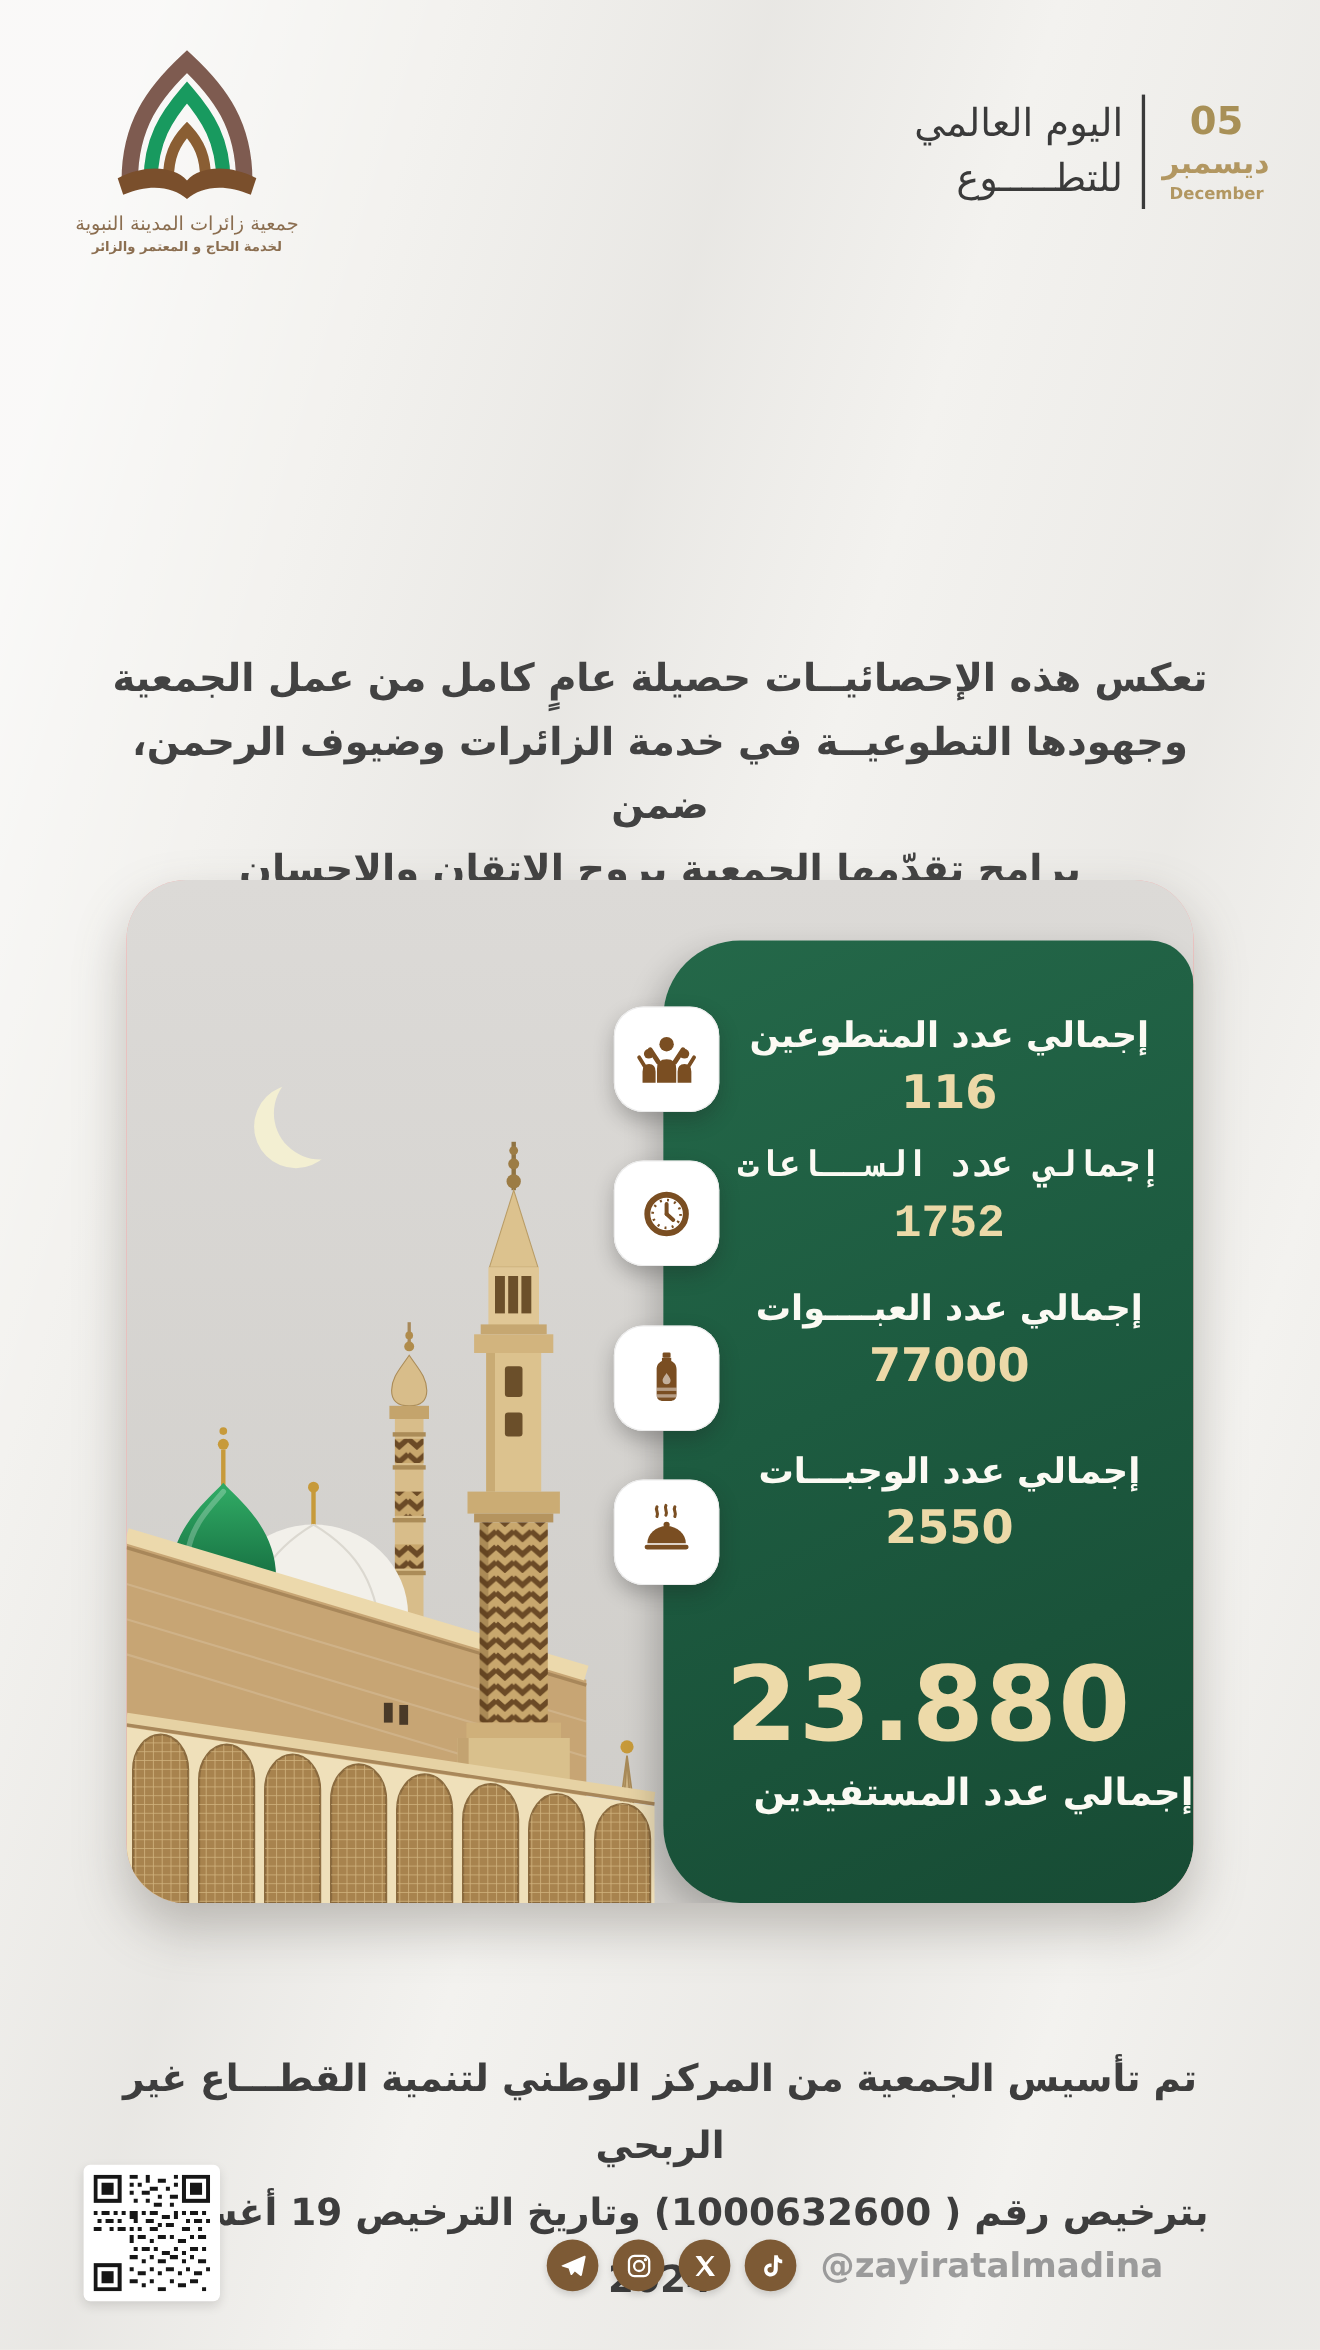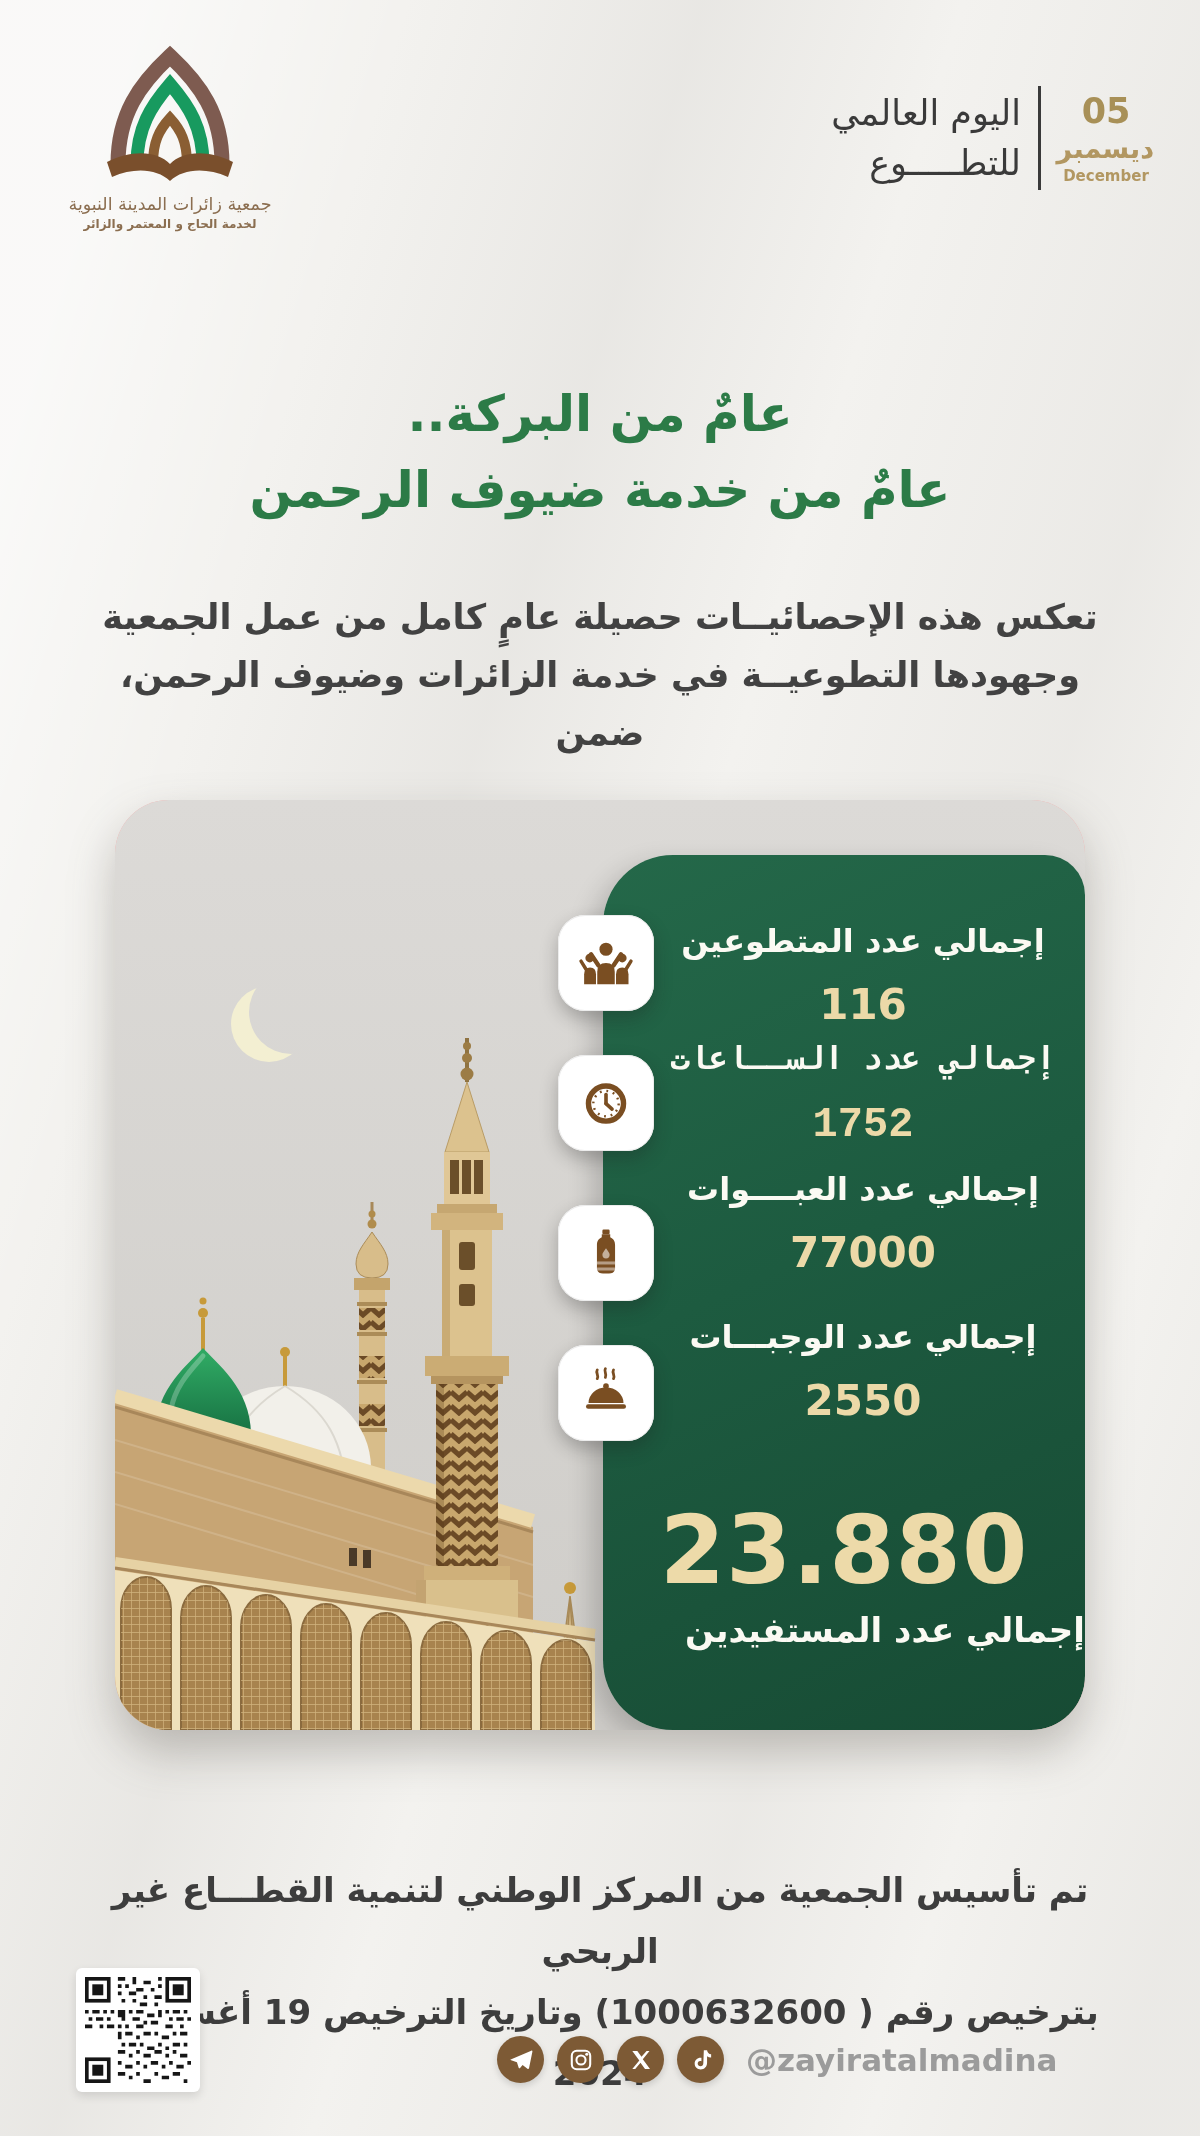--- a/index.html
+++ b/index.html
@@ -30,21 +30,21 @@
   .card{position:absolute;left:115px;top:800px;width:970px;height:930px;border-radius:54px;
         overflow:hidden;background:#fca5a5;box-shadow:0 22px 45px rgba(100,95,85,.35);}
   .mosque-svg{position:absolute;left:0;top:0;}
   .green-panel{position:absolute;top:55px;right:0;width:482px;height:875px;
         border-radius:70px 40px 54px 70px;z-index:2;
         background:linear-gradient(155deg,#246849 0%,#1d5b40 45%,#174b34 100%);
         box-shadow:-10px 10px 26px rgba(0,0,0,.18);}
   .stat-row{position:absolute;left:46px;right:8px;text-align:center;}
   .row-0{top:64px;} .row-1{top:184px;font-family:Liberation Mono, monospace;} .row-2{top:312px;} .row-3{top:460px;}
   .stat-label{color:#fbfaf3;font-size:32px;line-height:44px;font-weight:bold;direction:rtl;}
-  .stat-value{color:#ecd9a8;font-size:42px;line-height:50px;font-weight:bold;margin-top:17px;}
+  .stat-value{color:#ecd9a8;font-size:42px;line-height:50px;font-weight:bold;margin-top:5px;}
   .total-value{position:absolute;top:645px;left:0;right:0;text-align:center;color:#eddaa9;
         font-size:94px;font-weight:bold;line-height:102px;letter-spacing:1px;}
   .total-label{position:absolute;top:752px;left:0;right:0;text-align:right;color:#fbfaf3;
         font-size:34px;font-weight:bold;line-height:46px;direction:rtl;}
   .icon-box{position:absolute;left:443px;width:96px;height:96px;border-radius:27px;background:#ffffff;
         box-shadow:0 8px 18px rgba(30,30,30,.28), inset 0 0 0 1px #ececec;
         display:flex;align-items:center;justify-content:center;z-index:3;}
   .ib-0{top:115px;} .ib-1{top:255px;} .ib-2{top:405px;} .ib-3{top:545px;}
   
   .license{position:absolute;top:1860px;left:100px;width:1000px;text-align:center;font-size:34px;
@@ -80,28 +80,25 @@
       <div>للتطـــــوع</div>
     </div>
     <div class="event-divider"></div>
     <div class="event-date">
       <div class="event-day">05</div>
       <div class="event-month-ar">ديسمبر</div>
       <div class="event-month-en">December</div>
     </div>
   </div>
 
-  <div class="headline">
-    <div>عامٌ من البركة..</div>
-    <div>عامٌ من خدمة ضيوف الرحمن</div>
-  </div>
 
   <div class="intro">
     <div>تعكس هذه الإحصائيــات حصيلة عامٍ كامل من عمل الجمعية</div>
     <div>وجهودها التطوعيــة في خدمة الزائرات وضيوف الرحمن، ضمن</div>
+    <div>برامج تقدّمها الجمعية بروح الإتقان والإحسان</div>
   </div>
 
   <div class="card">
     <svg class="mosque-svg" width="970" height="930" viewBox="0 0 970 930">
       <defs>
         <linearGradient id="skyGrad" gradientUnits="userSpaceOnUse" x1="0" y1="0" x2="0" y2="930">
           <stop offset="0" stop-color="#dcdad7"></stop>
             <stop offset="1" stop-color="#cfcdc9"></stop>
         </linearGradient>
         <linearGradient id="domeGrad" gradientUnits="userSpaceOnUse" x1="40" y1="555" x2="40" y2="655">

